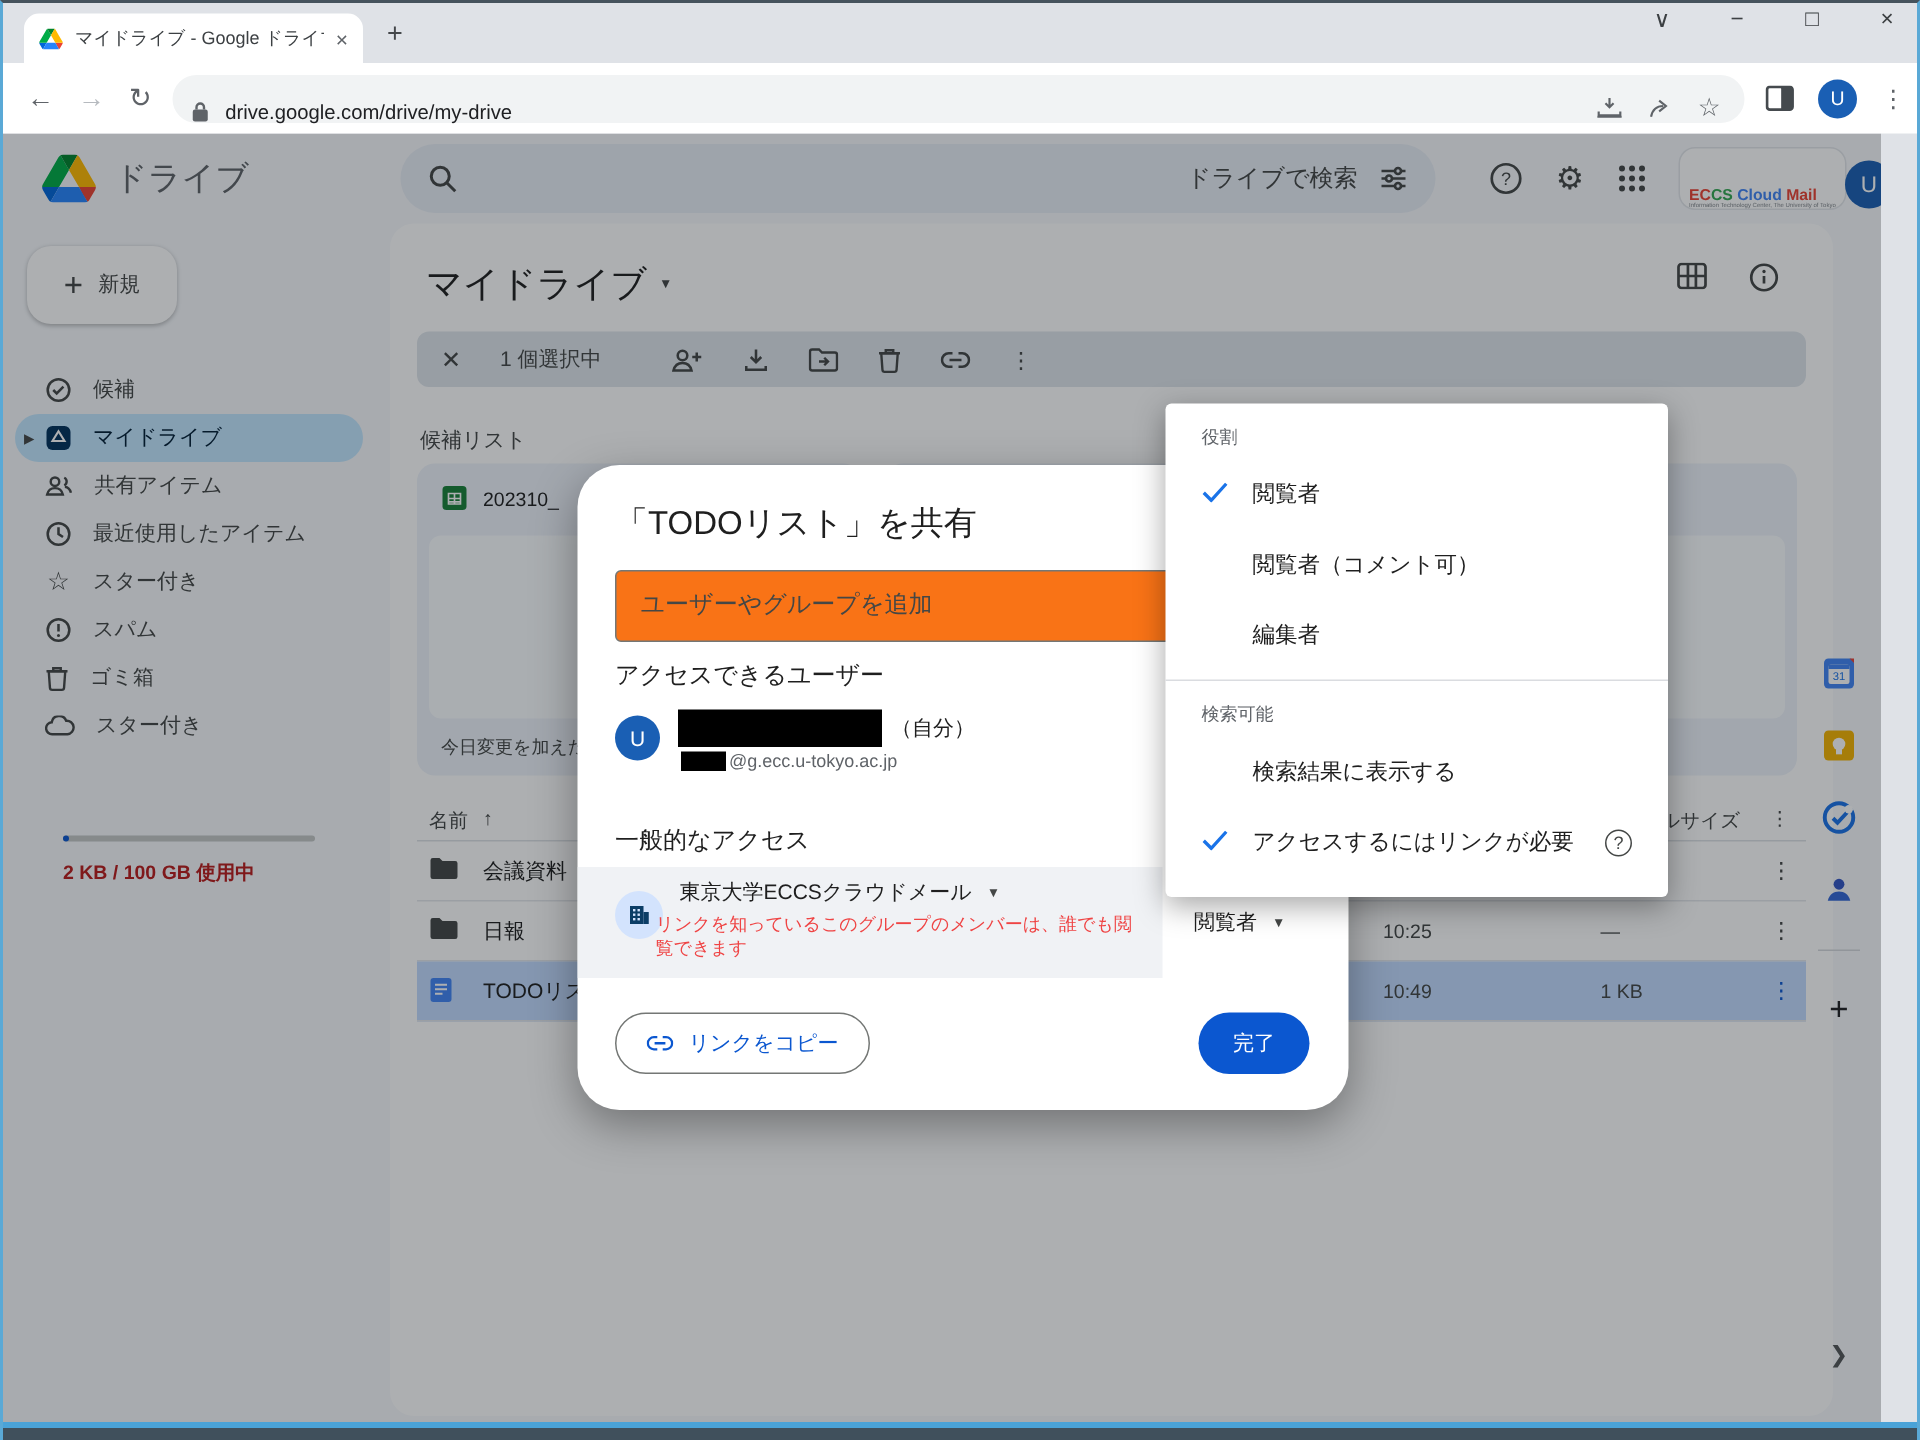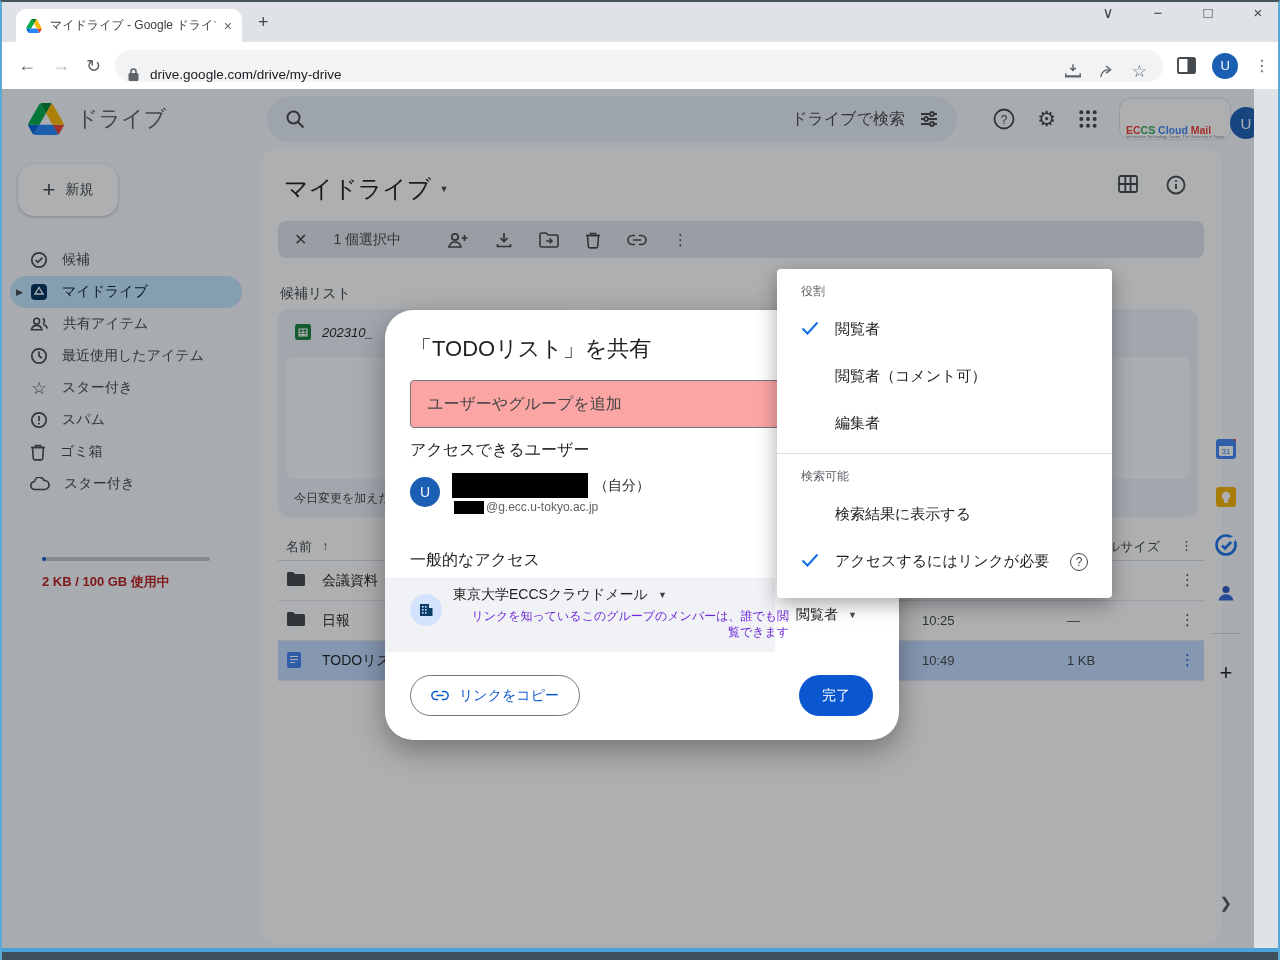--- a/index.html
+++ b/index.html
@@ -63,21 +63,21 @@
   .mc-title .caret { font-size:9px; color:#444746; }
   .mc-topicons { position:absolute; right:36px; top:26px; display:flex; gap:28px; }
   .sel-toolbar { position:absolute; left:18px; top:72px; width:926px; height:37px; background:#dfe5eb; border-radius:8px;
                  display:flex; align-items:center; gap:26px; padding:0 16px; }
   .sel-toolbar .xi { font-size:16px; color:#444746; }
   .sel-count { font-size:14px; color:#444746; margin-right:20px; }
   .sug-label { position:absolute; left:20px; top:136px; font-size:14px; color:#444746; }
   .cards { position:absolute; left:18px; top:160px; display:flex; gap:16px; }
   .sug-card { width:296px; height:208px; background:#eef3fa; border-radius:12px; position:relative; }
   .sug-head { display:flex; align-items:center; gap:10px; padding:14px 16px; }
-  .sug-name { font-size:13px; color:#1f1f1f;font-style:italic; }
+  .sug-name { font-size:13px; color:#1f1f1f; }
   .sug-preview { position:absolute; left:8px; right:8px; top:48px; bottom:38px; background:#fbfdff; border-radius:8px; }
   .sug-foot { position:absolute; left:16px; bottom:10px; font-size:12px; color:#444746; }
   .tbl-head { position:absolute; left:18px; top:386px; width:926px; height:26px; font-size:13px; color:#444746;
               border-bottom:1px solid #dde1e6; }
   .tbl-head .c-name { position:absolute; left:8px; top:3px; display:flex; gap:10px; }
   .c-time { position:absolute; left:644px; top:3px; }
   .c-size { position:absolute; left:789px; top:3px; }
   .c-kebab { position:absolute; left:902px; top:3px; color:#444746; }
   .row { position:absolute; left:18px; width:926px; height:40px; border-bottom:1px solid #e4e7eb; font-size:14px; color:#1f1f1f; }
   .row.sel { background:#c2dbff; border-radius:0; }
@@ -90,36 +90,36 @@
   .rail { position:absolute; right:0; top:60px; width:56px; bottom:0; display:flex; flex-direction:column; align-items:center;justify-content:center; }
   .rail-ic { margin-top:24px; }
   .rail-div { width:28px; height:1px; background:#d5d8dc; margin-top:28px; }
   .rail-plus { font-size:22px; color:#202124; margin-top:26px; }
   .rail-chevron { position:absolute; right:22px; bottom:38px; font-size:15px; color:#3c4043; z-index:51; }
   
   .dialog { position:absolute; left:383px; top:221px; width:514px; height:430px; background:#fff; border-radius:28px;
             z-index:60; box-shadow:0 10px 30px rgba(0,0,0,.35); overflow:hidden; }
   .dlg-title { position:absolute; left:25px; top:24px; font-size:22px; color:#1f1f1f; }
   .dlg-input { position:absolute; left:25px; top:70px; width:464px; height:48px; border:1px solid #747775; border-radius:4px;
-               font-size:16px; color:#444746; padding:0 16px; background:#fca5a5; font-family:inherit; }
+               font-size:16px; color:#444746; padding:0 16px; background:#f97316; font-family:inherit; }
   .dlg-input::placeholder { color:#444746; opacity:1; }
   .dlg-sec { position:absolute; left:25px; font-size:16px; font-weight:500; color:#1f1f1f; }
   .owner-row { position:absolute; left:25px; top:163px; display:flex; gap:12px; }
   .avatar-dlg { width:30px; height:30px; border-radius:50%; background:#1a5fb4; color:#fff; font-size:14px;
                 display:flex; align-items:center; justify-content:center; margin-top:4px; }
   .redact-name { width:136px; height:25px; background:#000; display:inline-block; vertical-align:middle; }
   .owner-line1 { font-size:14px; color:#1f1f1f; display:flex; align-items:center; gap:6px; }
   .owner-line2 { font-size:12px; color:#5f6368; margin-top:2px; display:flex; align-items:center; gap:2px; margin-left:2px; }
   .redact-mail { width:30px; height:13px; background:#000; display:inline-block; }
   .group-row { position:absolute; left:0; top:268px; width:390px; height:74px; background:#f0f2f5; }
   .grp-circle { position:absolute; left:25px; top:16px; width:32px; height:32px; border-radius:50%; background:#d3e3fd;
                 display:flex; align-items:center; justify-content:center; }
   .grp-name { position:absolute; left:68px; top:8px; font-size:14px; font-weight:500; color:#1f1f1f; display:flex; gap:10px; align-items:center; }
   .grp-name .caret, .role-dd .caret { font-size:9px; color:#444746; }
-  .grp-desc { position:absolute; left:86px; top:30px; width:318px; font-size:12px; line-height:16px; color:#6d28d9;text-align:right; }
+  .grp-desc { position:absolute; left:52px; top:30px; width:318px; font-size:12px; line-height:16px; color:#ef4444; }
   .role-dd { position:absolute; right:42px; top:296px; font-size:14px; color:#1f1f1f; display:flex; gap:10px; align-items:center; }
   .copy-btn { position:absolute; left:25px; top:365px; height:41px; border:1px solid #747775; border-radius:21px;
               display:flex; align-items:center; gap:10px; padding:0 20px; font-size:14px; color:#0b57d0; background:#fff; }
   .done-btn { position:absolute; right:26px; top:365px; width:74px; height:41px; background:#0b57d0; color:#fff;
               border:none; border-radius:21px; font-size:14px; font-family:inherit; }
   
   .menu { position:absolute; left:775px; top:180px; width:335px; height:329px; background:#fff; border-radius:4px;
           z-index:70; box-shadow:0 6px 20px rgba(0,0,0,.35); }
   .menu-label { font-size:12px; color:#5f6368; padding:14px 24px 6px; }
   .menu-item { height:47px; display:flex; align-items:center; padding:0 24px; gap:14px; font-size:15px; color:#1f1f1f; }

